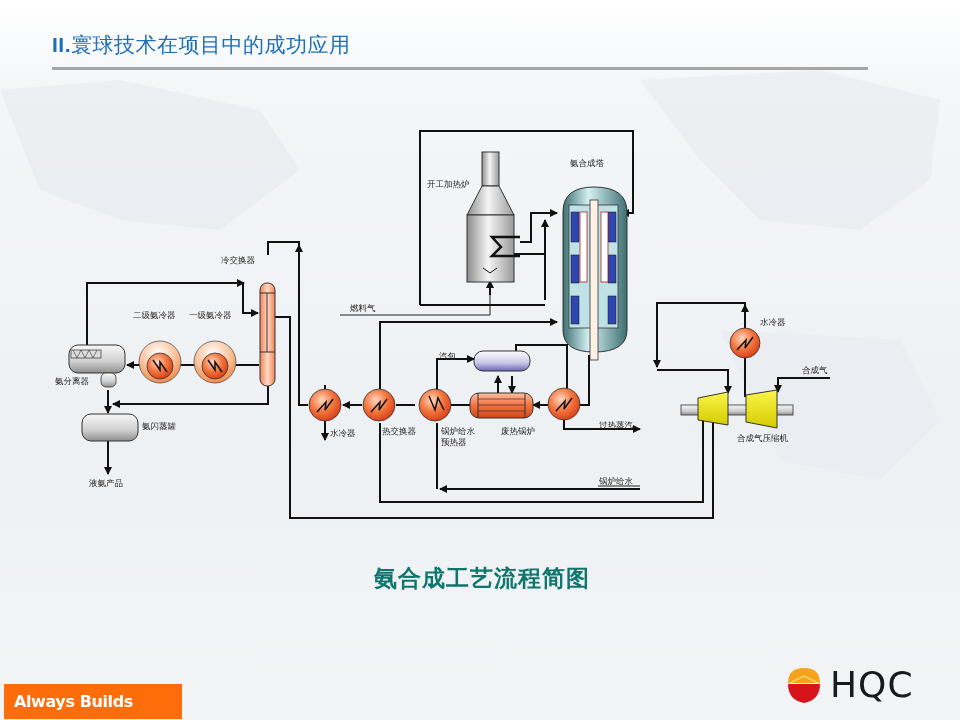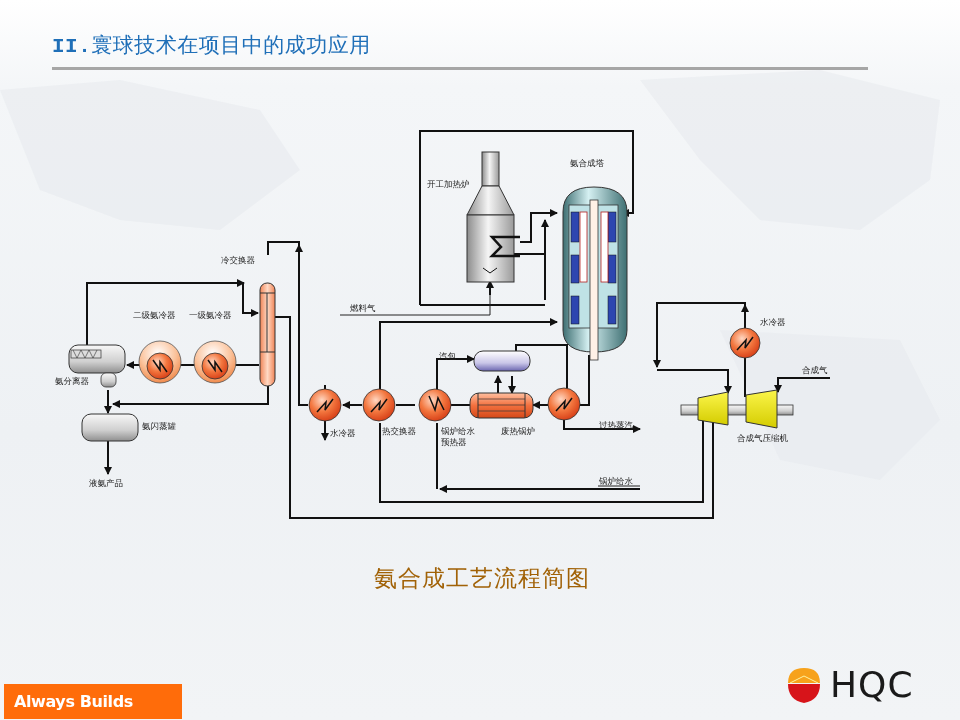--- a/index.html
+++ b/index.html
@@ -2,26 +2,26 @@
 <html><head>
 <meta charset="utf-8">
 <style>
   html, body { margin: 0; padding: 0; }
   body { width: 960px; height: 720px; overflow: hidden; position: relative;
          font-family: "DejaVu Sans", sans-serif; background: #f3f5f7; }
   .bg { position: absolute; inset: 0;
         background: linear-gradient(180deg, #ffffff 0%, #f4f6f8 12%, #eef1f4 60%, #f2f4f6 100%); }
   .title { position: absolute; left: 52px; top: 31px; font-size: 21px; color: #1f6fb8;
            font-family: "DejaVu Serif", serif; letter-spacing: 0.5px; }
-  .title b { font-family: Liberation Mono, monospace; font-weight: bold; }
+  .title b { font-family: Liberation Sans, sans-serif; font-weight: bold; }
   .title-rule { position: absolute; left: 52px; top: 67px; width: 816px; height: 3px; background: #a6a6a6; }
   svg.diagram { position: absolute; left: 0; top: 0; }
   .lbl { font-size: 8.5px; fill: #222; font-family: "DejaVu Sans", sans-serif; }
-  .caption { position: absolute; left: 374px; top: 563px; font-size: 23px; font-weight: normal;
-             color: #a16207; font-family: "DejaVu Sans", sans-serif; letter-spacing: 1px; }
+  .caption { position: absolute; left: 374px; top: 563px; font-size: 23px; font-weight: bold;
+             color: #0f766e; font-family: "DejaVu Sans", sans-serif; letter-spacing: 1px; }
   .slogan { position: absolute; left: 4px; top: 684px; width: 178px; height: 35px; background: #ff6c0a;
             color: #fff; font-weight: bold; font-size: 16px; line-height: 36px; padding-left: 10px;
             box-sizing: border-box; font-family: "DejaVu Sans", sans-serif; letter-spacing: -0.4px; }
   .logo-text { position: absolute; left: 830px; top: 664px; font-size: 36px; font-weight: 400;
                color: #1a1a1a; font-family: "DejaVu Sans", sans-serif; letter-spacing: 1px; }
 </style>
 </head>
 <body>
 
 <div class="bg"></div>

